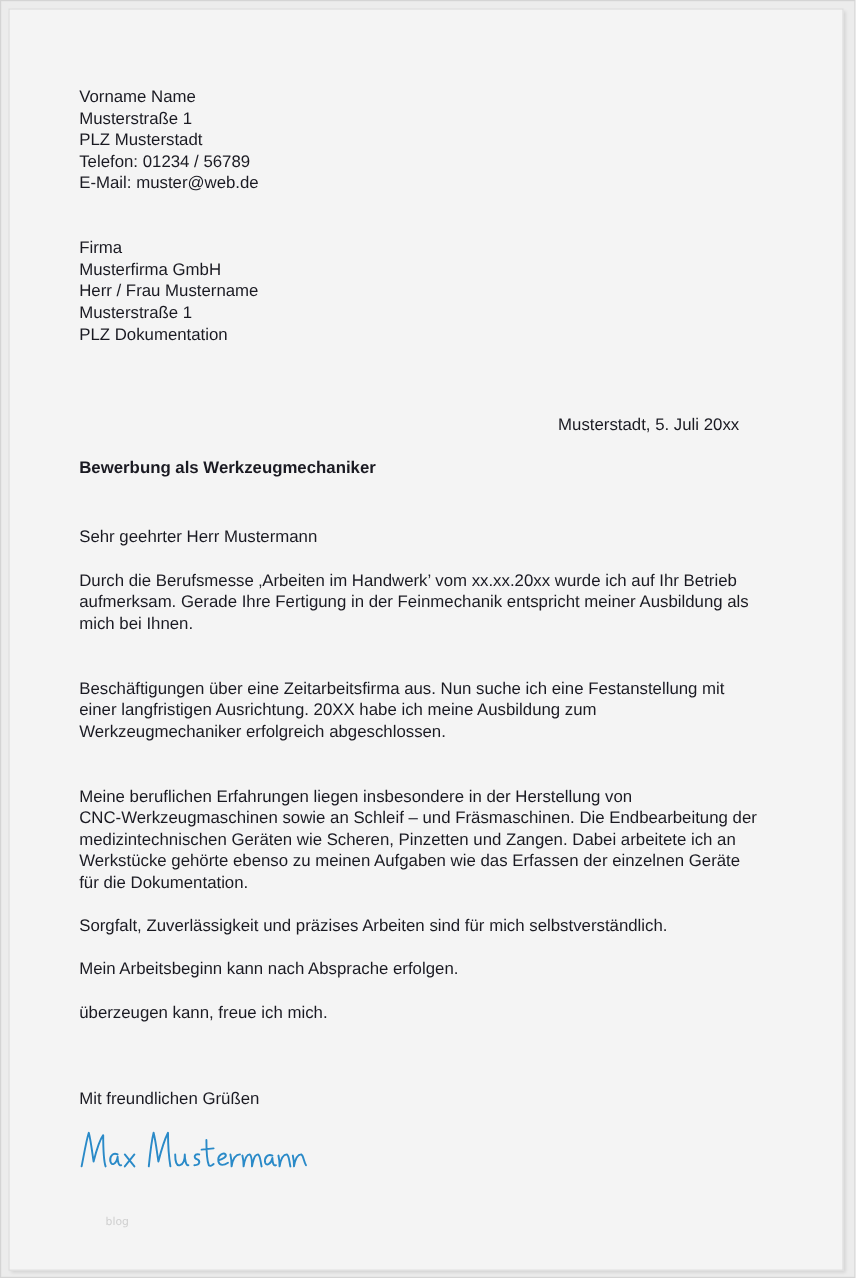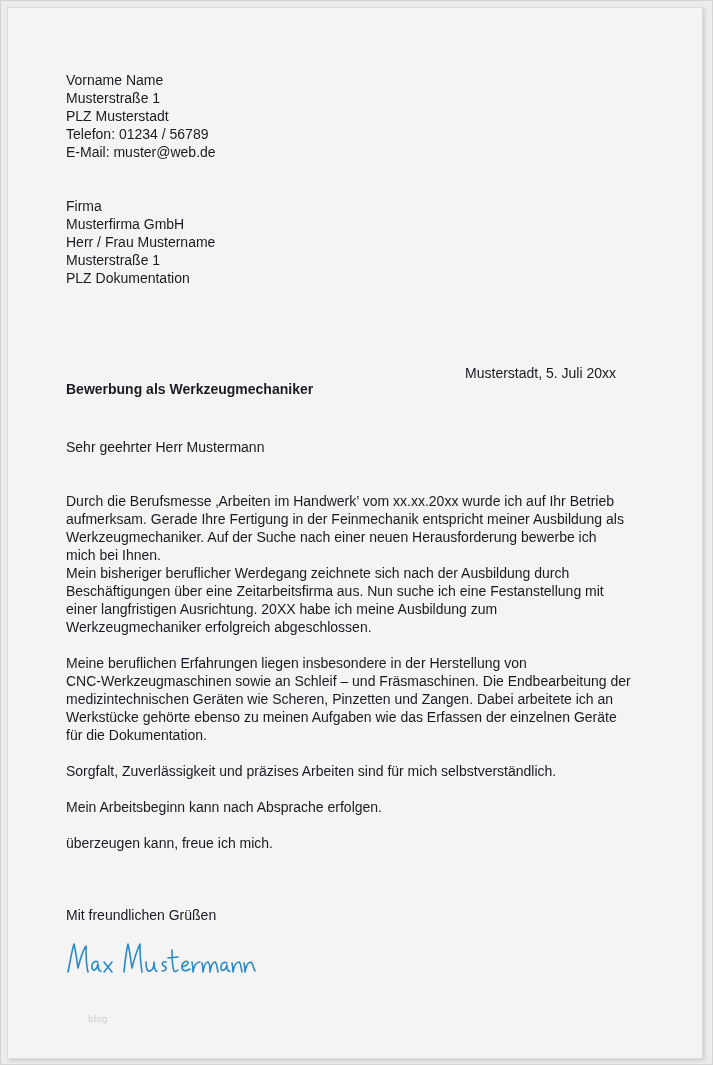--- a/index.html
+++ b/index.html
@@ -34,34 +34,34 @@
       left: 66px;
       color: #1a1a22;
       font-size: 14px;
       line-height: 18px;
     }
     .line { display: block; white-space: nowrap; }
     #sender { top: 71px; }
     #recipient { top: 197px; }
     #date {
       position: absolute;
-      top: 364px;
+      top: 344px;
       right: 97px;
       font-size: 14px;
       line-height: 18px;
       color: #1a1a22;
       white-space: nowrap;
     }
     #subject {
       top: 380px;
       font-weight: bold;
     }
     #salutation { top: 438px; }
     .para { white-space: nowrap; }
-    #p1 { top: 492px; }
+    #p1 { top: 474px; }
     #p2 { top: 564px; }
     #p3 { top: 654px; }
     #p4 { top: 762px; }
     #p5 { top: 798px; }
     #p6 { top: 834px; }
     #closing { top: 906px; text-align: center; }
     #signature {
       position: absolute;
       left: 64px;
       top: 938px;
@@ -104,26 +104,24 @@
 
 <div id="date">Musterstadt, 5. Juli 20xx</div>
 
 <div class="text" id="subject">Bewerbung als Werkzeugmechaniker</div>
 
 <div class="text" id="salutation">Sehr geehrter Herr Mustermann</div>
 
 <div class="text para" id="p1">
   <span class="line">Durch die Berufsmesse ‚Arbeiten im Handwerk’ vom xx.xx.20xx wurde ich auf Ihr Betrieb</span>
   <span class="line">aufmerksam. Gerade Ihre Fertigung in der Feinmechanik entspricht meiner Ausbildung als</span>
-  <span class="line">Werkzeugmechaniker. Auf der Suche nach einer neuen Herausforderung bewerbe ich</span>
   <span class="line">mich bei Ihnen.</span>
 </div>
 
 <div class="text para" id="p2">
-  <span class="line">Mein bisheriger beruflicher Werdegang zeichnete sich nach der Ausbildung durch</span>
   <span class="line">Beschäftigungen über eine Zeitarbeitsfirma aus. Nun suche ich eine Festanstellung mit</span>
   <span class="line">einer langfristigen Ausrichtung. 20XX habe ich meine Ausbildung zum</span>
   <span class="line">Werkzeugmechaniker erfolgreich abgeschlossen.</span>
 </div>
 
 <div class="text para" id="p3">
   <span class="line">Meine beruflichen Erfahrungen liegen insbesondere in der Herstellung von</span>
   <span class="line">CNC-Werkzeugmaschinen sowie an Schleif – und Fräsmaschinen. Die Endbearbeitung der</span>
   <span class="line">medizintechnischen Geräten wie Scheren, Pinzetten und Zangen. Dabei arbeitete ich an</span>
   <span class="line">Werkstücke gehörte ebenso zu meinen Aufgaben wie das Erfassen der einzelnen Geräte</span>

